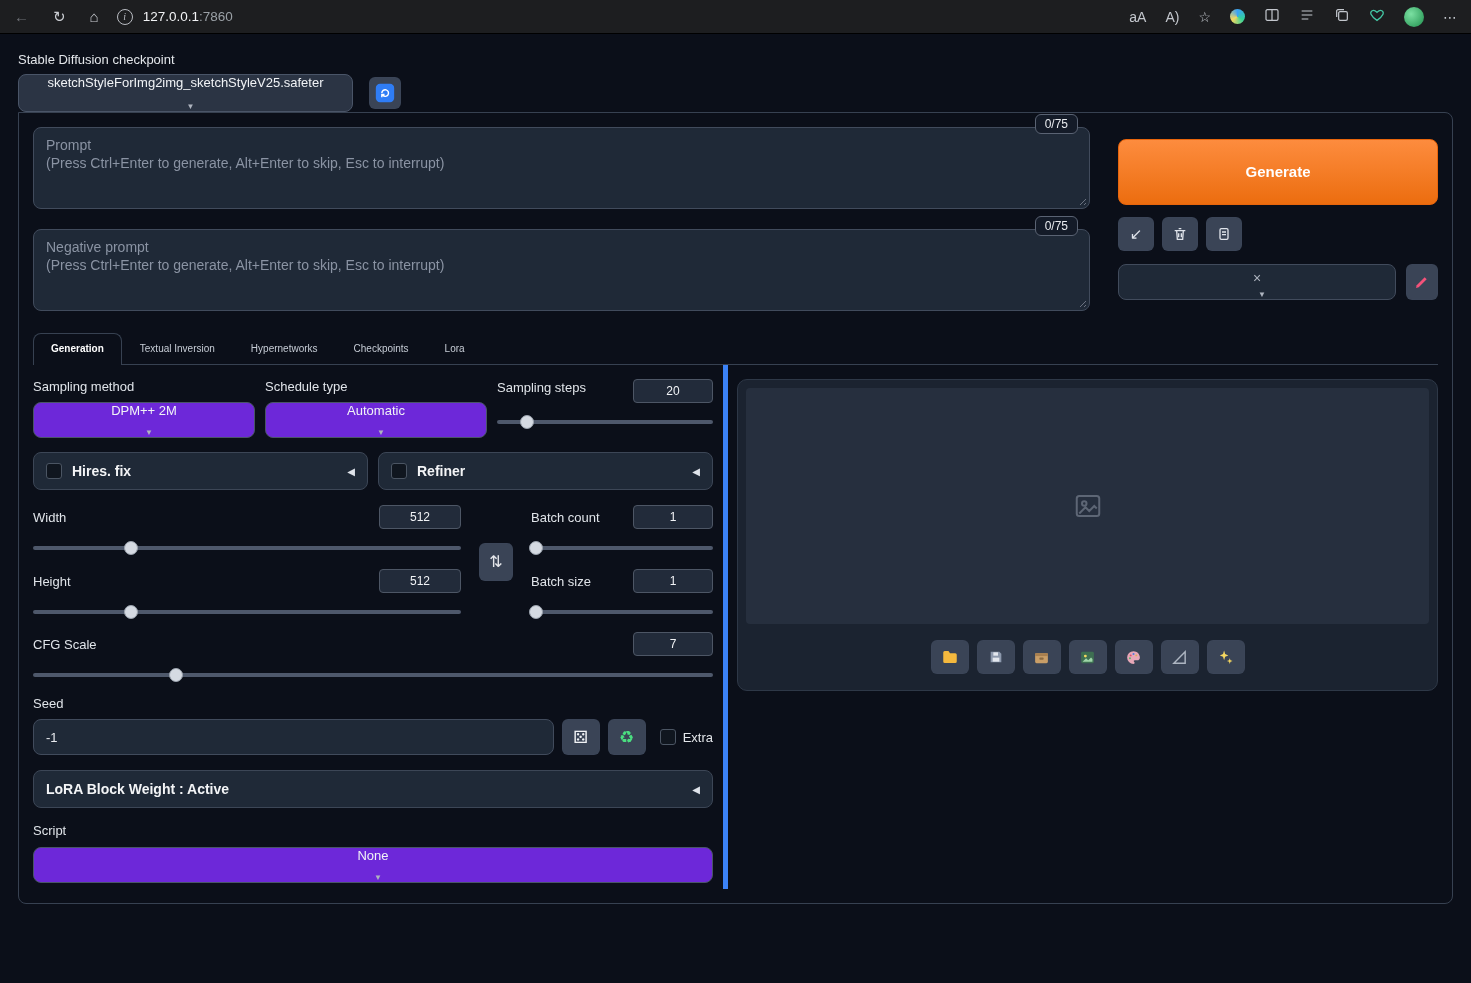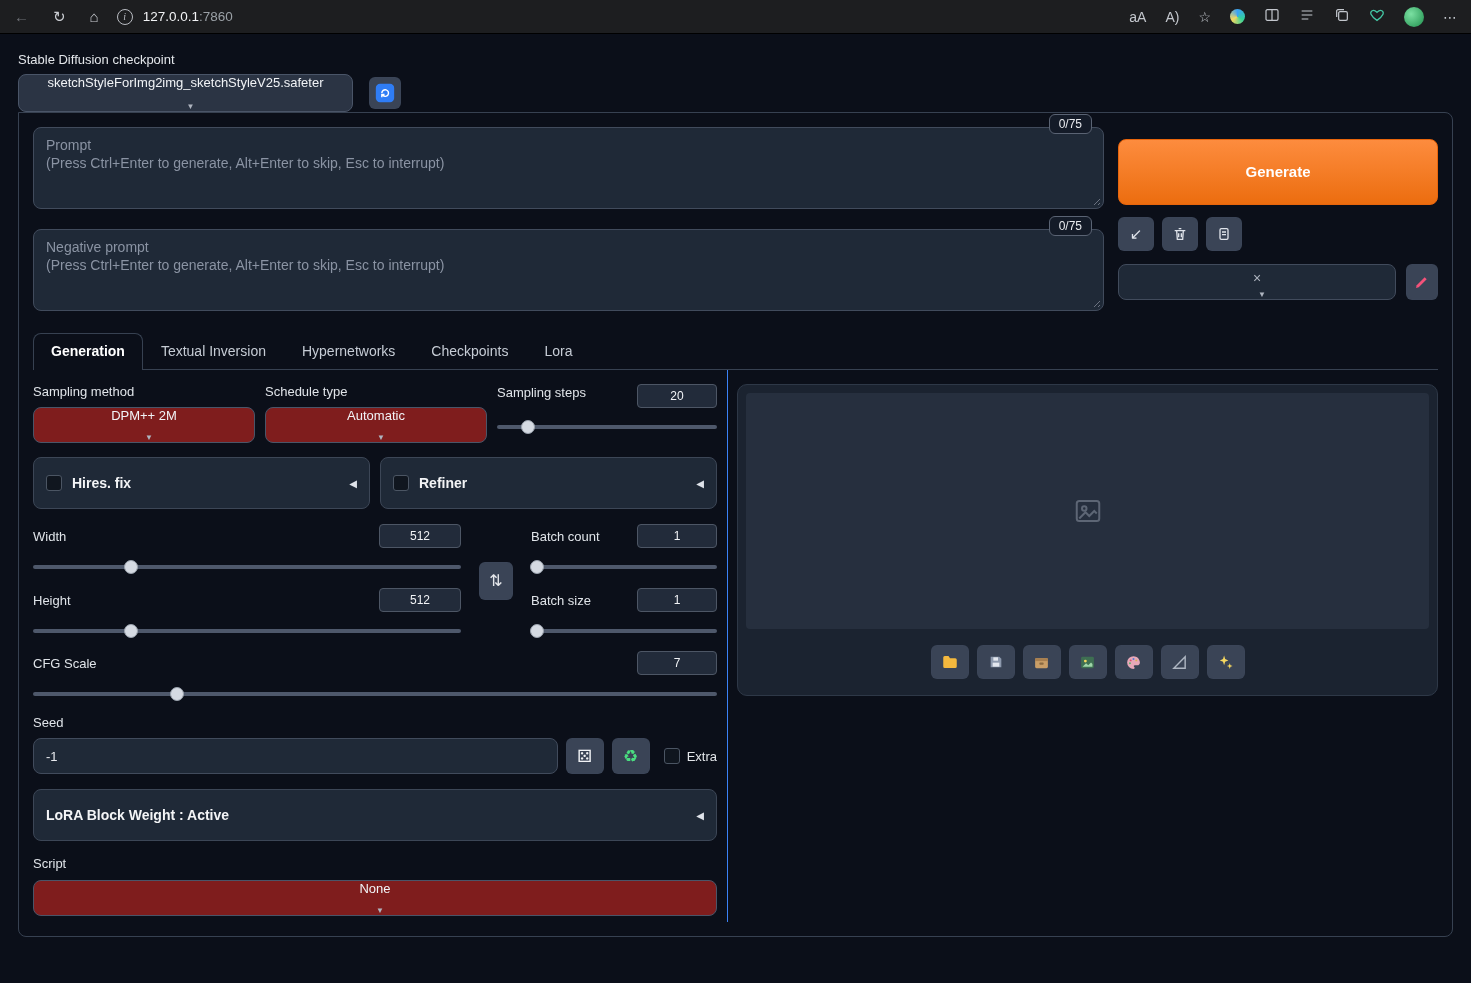--- a/index.html
+++ b/index.html
@@ -59,21 +59,21 @@
   .tab.active {
     color:#ffffff; background:#0b0f19; border-color:#374151;
     margin-bottom:-1px; font-weight:600;
   }
 
   
   .content {
     border:1px solid #374151; border-radius:0 8px 8px 8px; padding:14px;
     position:relative; z-index:1;
   }
-  .top-row { display:flex; gap:14px; }
+  .top-row { display:flex; gap:28px; }
   .prompt-col { flex:1; display:flex; flex-direction:column; gap:20px; }
   .prompt-block { position:relative; }
   .counter {
     position:absolute; top:-13px; right:12px; z-index:3;
     background:#141b28; border:1px solid #5a6373; border-radius:6px;
     font-size:12px; color:#e8eaee; padding:2px 9px;
   }
   .textarea {
     height:82px; background:#1f2937; border:1px solid #414b5c; border-radius:8px;
     padding:9px 12px; font-size:14px; color:#8a93a3; cursor:text;
@@ -95,52 +95,52 @@
   .tool-btn { width:36px; height:34px; font-size:15px; color:#dfe3ea; }
   .styles-row { display:flex; gap:10px; margin-top:13px; align-items:stretch; }
   .styles-dd { flex:1; height:36px; background:#1f2937; border-color:#414b5c;
     justify-content:flex-end; gap:4px; }
   .clear-x { color:#aeb4bf; font-size:14px; }
   .edit-styles { width:32px; }
 
   
   .sub-tabs { display:flex; margin-top:22px; border-bottom:1px solid #374151; }
   .sub-tab {
-    padding:9px 17px 10px; font-size:14px; color:#c6ccd5; cursor:pointer;
+    padding:9px 17px 10px; font-size:10px; color:#c6ccd5; cursor:pointer;
     border:1px solid transparent; border-bottom:none; border-radius:8px 8px 0 0;
   }
   .sub-tab.active { color:#fff; border-color:#374151; margin-bottom:-1px;
     background:#0b0f19; font-weight:600; }
 
   
   .gen-row { display:flex; }
-  .gen-left { width:695px; padding:14px 10px 6px 0; border-right:1px solid #3b82f6; }
+  .gen-left { width:695px; padding:14px 10px 6px 0; border-right:5px solid #3b82f6; }
   .gen-right { flex:1; padding:14px 0 0 9px; }
 
   .f-label { font-size:13px; color:#e0e4e9; }
   .row1 { display:grid; grid-template-columns:222px 222px 1fr; gap:10px; }
   .field .f-label { margin-bottom:8px; display:block; }
-  .input-dd { height:36px; background:#7f1d1d; border-color:#4a5568; }
+  .input-dd { height:36px; background:#6d28d9; border-color:#4a5568; }
   .f-head { display:flex; align-items:center; justify-content:space-between; }
   .num-box {
     width:80px; height:24px; background:#222b3a; border:1px solid #4d5665;
     border-radius:4px; font-size:12px; color:#f1f3f6; display:flex;
     align-items:center; justify-content:center; cursor:text;
   }
   .slider { margin-top:13px; padding:4px 0; cursor:pointer; }
   .track { position:relative; height:4px; background:#4e586b; border-radius:2px; }
   .handle {
     position:absolute; top:50%; transform:translate(-50%,-50%);
     width:14px; height:14px; border-radius:50%; background:#d5dae2;
     border:1px solid #9aa2ad; cursor:grab;
   }
 
   .row2 { display:grid; grid-template-columns:1fr 1fr; gap:10px; margin-top:14px; }
   .accordion {
-    height:52px; background:#1f2937; border:1px solid #3c4656; border-radius:8px;
+    height:38px; background:#1f2937; border:1px solid #3c4656; border-radius:8px;
     display:flex; align-items:center; gap:10px; padding:0 12px; cursor:pointer;
   }
   .checkbox {
     width:16px; height:16px; background:#10161f; border:1px solid #4b5563;
     border-radius:3px; flex:none; cursor:pointer;
   }
   .acc-title { font-size:14px; font-weight:700; color:#f3f4f6; }
   .acc-arrow { margin-left:auto; font-size:10px; color:#dfe3ea; }
 
   .row3 { display:flex; margin-top:15px; }

